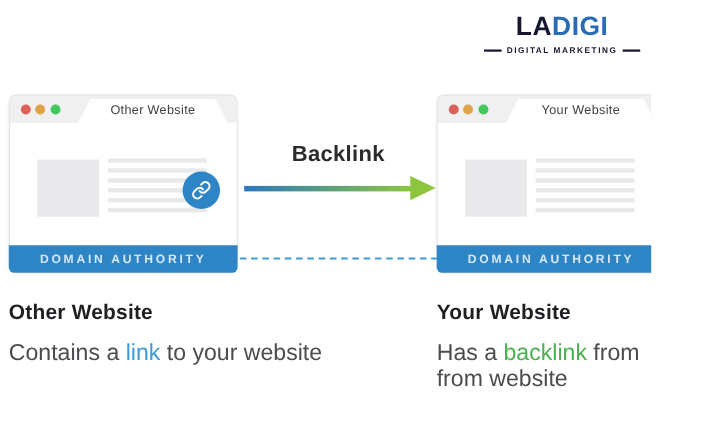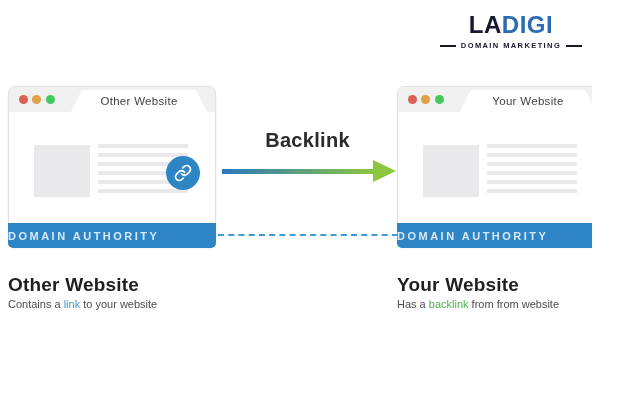--- a/index.html
+++ b/index.html
@@ -43,21 +43,21 @@
   .ph-line  { height:4px; background:var(--placeholder-gray,#e9e9ec); }
 
   .link-badge {
     position:absolute; left:157px; top:44px; width:34px; height:34px; border-radius:50%;
     background:var(--primary-blue,#2d85c6); display:flex; align-items:center; justify-content:center;
   }
 
   .win-footer {
     position:absolute; left:-1px; right:-1px; bottom:-1px; height:25px;
     background:var(--primary-blue,#2d85c6); border-radius:0 0 5px 5px;
-    display:flex; align-items:center; 
+    display:flex; align-items:center; justify-content:center;
     font-size:11px; font-weight:600; letter-spacing:2.5px; color:var(--footer-text,#d8e8f6);
   }
 
   
   .backlink-label {
     position:absolute; left:225px; top:129px; width:165px; text-align:center;
     font-size:20px; font-weight:700; color:var(--label-dark,#2b2b2e); letter-spacing:.3px;
   }
   .arrow-shaft {
     position:absolute; left:222px; top:169px; width:153px; height:5px;
@@ -68,34 +68,34 @@
     border-top:11px solid transparent; border-bottom:11px solid transparent;
     border-left:23px solid var(--arrow-green,#8cc63f);
   }
   .da-connector { position:absolute; left:218px; top:234px; width:180px; border-top:2px dashed var(--dash-blue,#3e9bd6); }
 
   
   .caption { position:absolute; top:274px; }
   .caption-left  { left:8px; }
   .caption-right { left:397px; }
   .caption h3 { margin:0; font-size:19px; font-weight:700; color:var(--heading-dark,#1f1f23); letter-spacing:.2px; }
-  .caption p  { margin:2px 0 0; font-size:11px; color:var(--body-gray,#4c4c50); }
+  .caption p  { margin:13px 0 0; font-size:21px; color:var(--body-gray,#4c4c50); }
   .word-link     { color:var(--link-word-blue,#3d9ad6); }
   .word-backlink { color:var(--backlink-word-green,#4caf50); }
 </style>
 </head>
 <body>
 
 <div class="canvas">
 
   <div class="logo">
     <div class="logo-word"><span class="prefix">LA</span><span class="suffix">DIGI</span></div>
     <div class="logo-tagline-row">
       <span class="tagline-dash"></span>
-      <span class="tagline">DOMAIN MARKETING</span>
+      <span class="tagline">DIGITAL MARKETING</span>
       <span class="tagline-dash"></span>
     </div>
   </div>
 
   <div class="window win-left">
     <div class="win-header">
       <span class="dot dot-red"></span>
       <span class="dot dot-orange"></span>
       <span class="dot dot-green"></span>
       <div class="tab">

